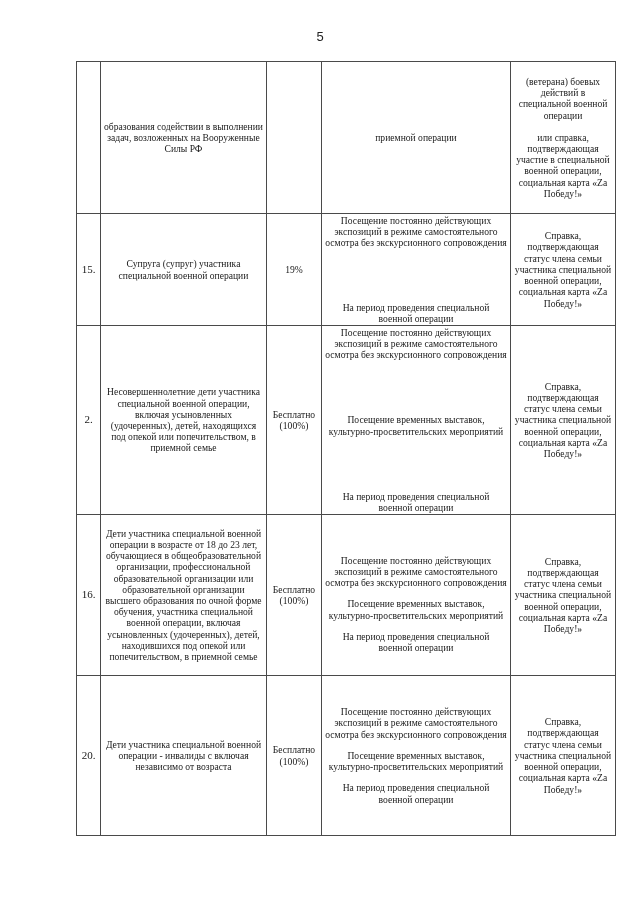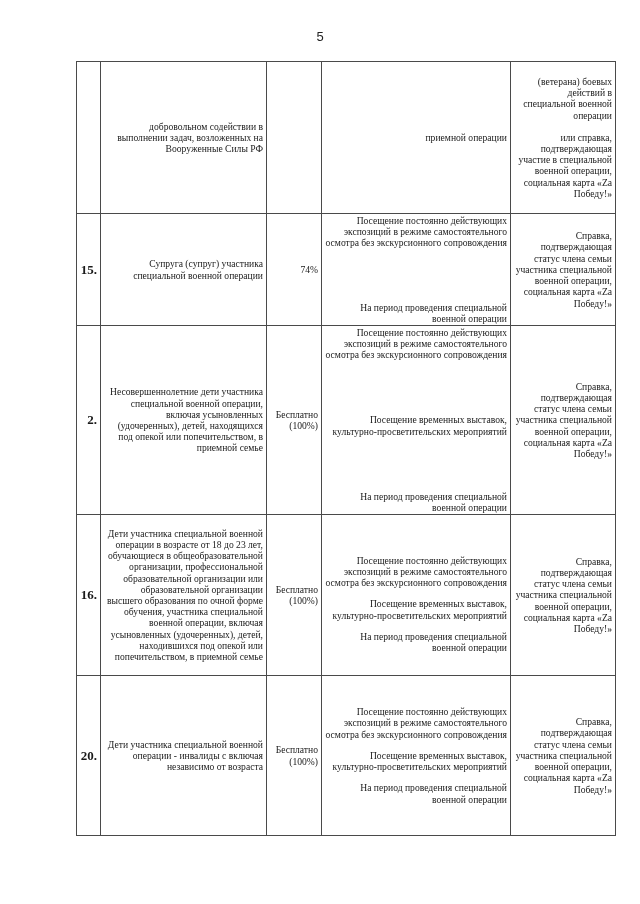--- a/index.html
+++ b/index.html
@@ -31,21 +31,21 @@
       top: 61px;
       width: 539px;
       border-collapse: collapse;
       table-layout: fixed;
       font-size: 9.6px;
       line-height: 11.2px;
     }
     table.doc-table td {
       border: 1px solid #4a4a4a;
       padding: 1px 3px;
-      text-align: right;
+      text-align: center;
       vertical-align: middle;
       overflow: hidden;
     }
     table.doc-table { border: 1.5px solid #333; }
     col.c-num { width: 24px; }
     col.c-cat { width: 166px; }
     col.c-disc { width: 55px; }
     col.c-serv { width: 189px; }
     col.c-doc { width: 105px; }
 
@@ -57,53 +57,53 @@
 
     td.top { vertical-align: top; }
     .serv-wrap {
       display: flex;
       flex-direction: column;
       justify-content: space-between;
       height: 100%;
     }
     .block { display: block; }
     .gap-sm { height: 10px; }
-    td.num { font-size: 13px; font-weight: bold; }
+    td.num { font-size: 11px; }
     .doc-cell .block + .block { margin-top: 11px; }
   </style>
 </head>
 <body>
 
 <div class="page-number">5</div>
 
 <table class="doc-table">
   <colgroup>
     <col class="c-num">
       <col class="c-cat">
       <col class="c-disc">
       <col class="c-serv">
       <col class="c-doc">
   </colgroup>
   <tbody>
 
     <tr class="r-cont">
       <td class="num top"></td>
-      <td class="top">добровольном содействии в выполнении задач, возложенных на Вооруженные Силы РФ</td>
+      <td class="top">образования содействии в выполнении задач, возложенных на Вооруженные Силы РФ</td>
       <td class="top"></td>
       <td class="top">приемной операции</td>
       <td class="top doc-cell">
         <span class="block">(ветерана) боевых действий в специальной военной операции</span>
         <span class="block">или справка, подтверждающая участие в специальной военной операции, социальная карта «Zа Победу!»</span>
       </td>
     </tr>
 
     <tr class="r15">
       <td class="num">15.</td>
       <td>Супруга (супруг) участника специальной военной операции</td>
-      <td>74%</td>
+      <td>19%</td>
       <td style="height:109px;">
         <div class="serv-wrap">
           <span class="block">Посещение постоянно действующих экспозиций в режиме самостоятельного осмотра без экскурсионного сопровождения</span>
           <span class="block">На период проведения специальной военной операции</span>
         </div>
       </td>
       <td>Справка, подтверждающая статус члена семьи участника специальной военной операции, социальная карта «Zа Победу!»</td>
     </tr>
 
     <tr class="r16">

